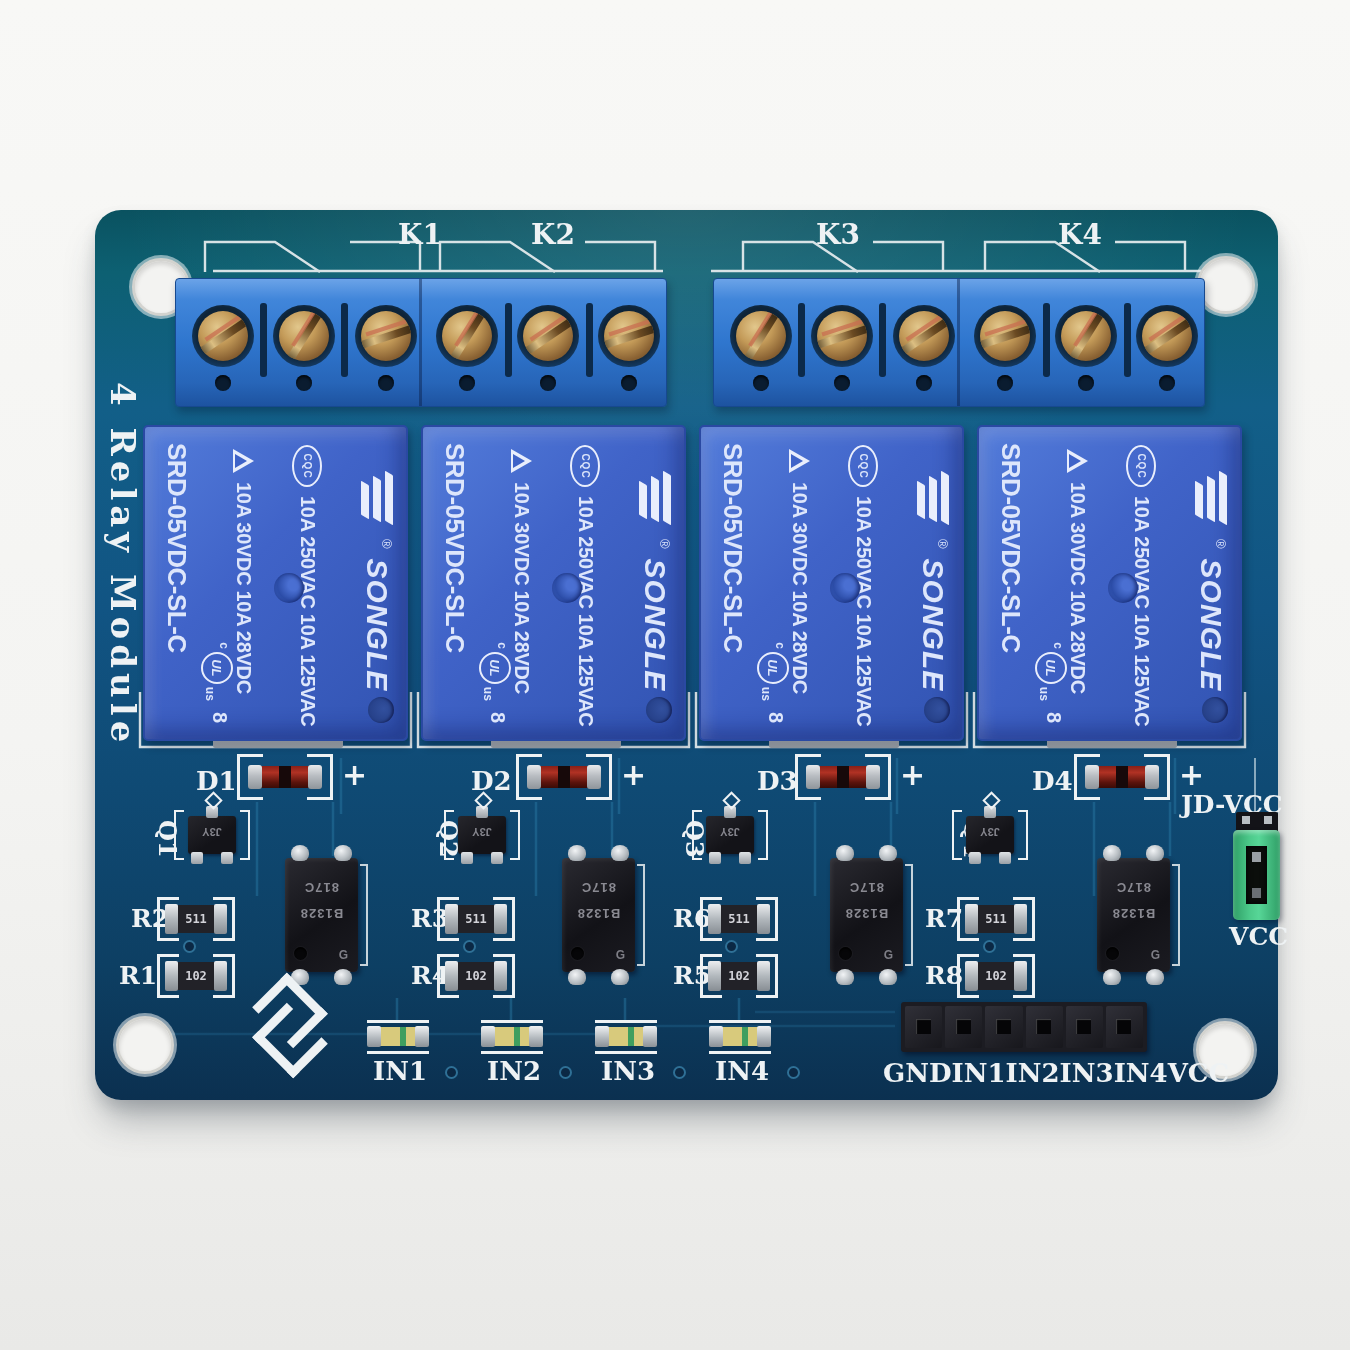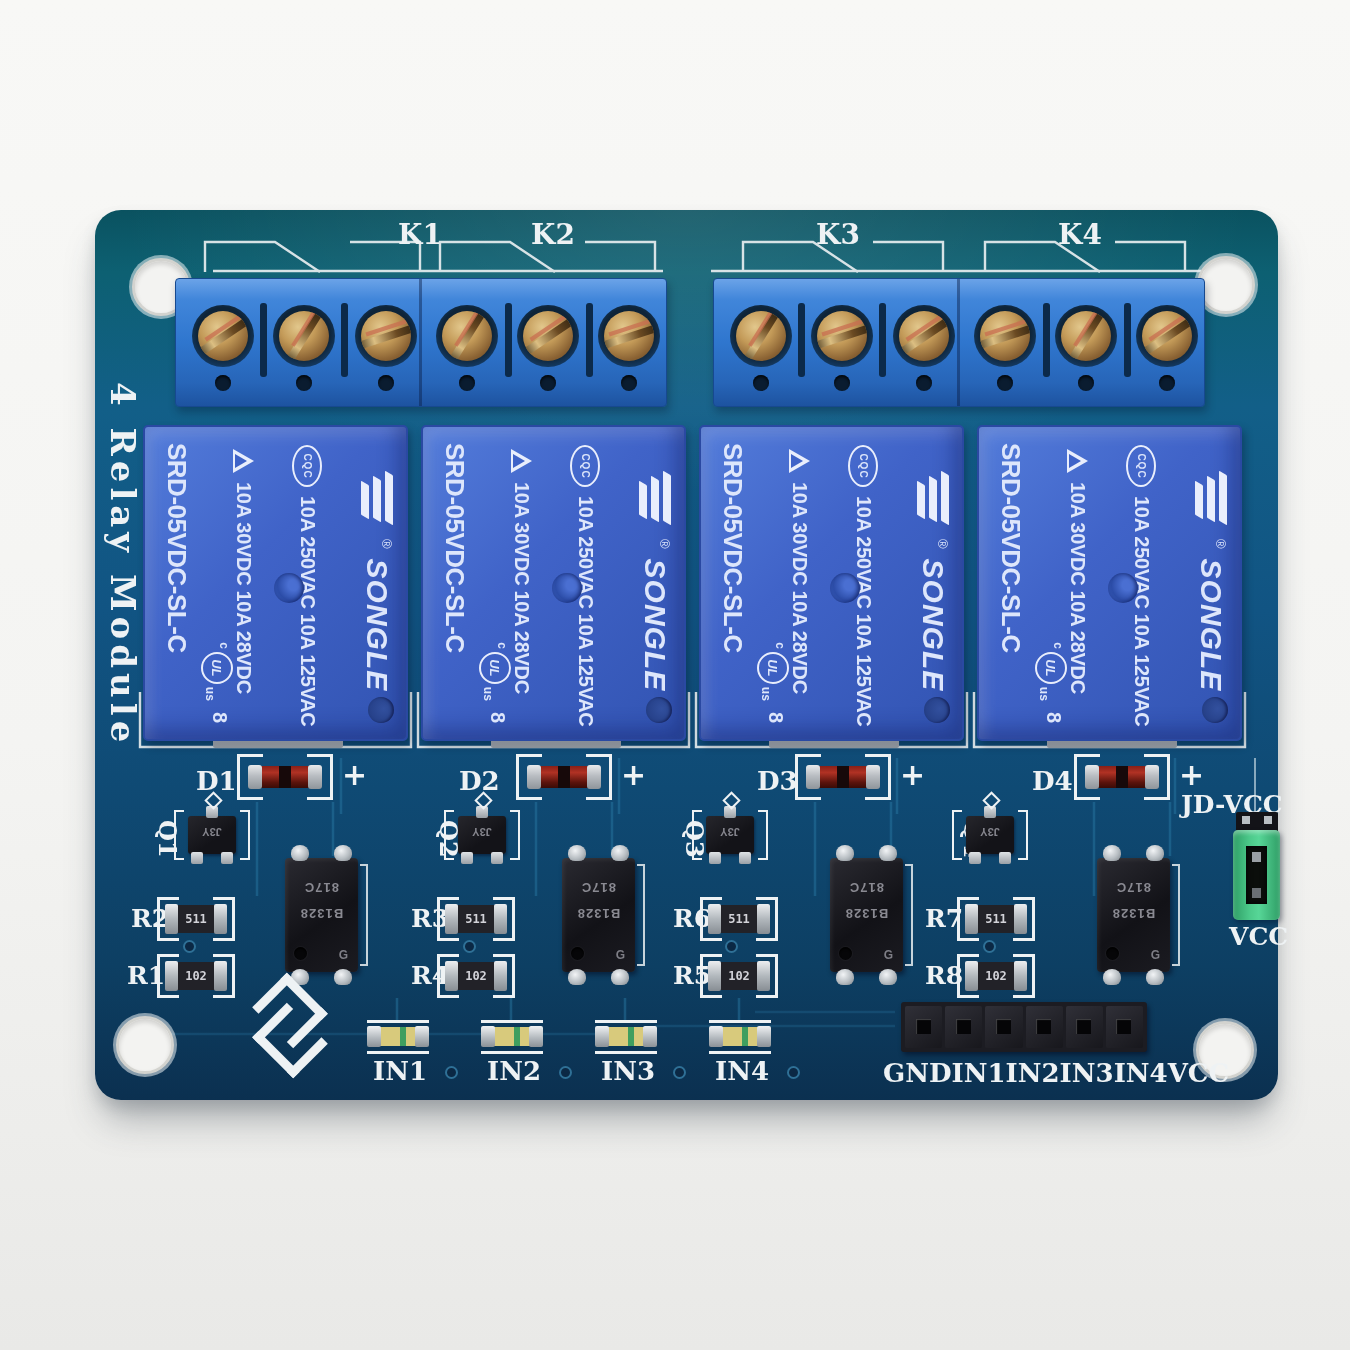--- a/index.html
+++ b/index.html
@@ -488,21 +488,21 @@
     <div class="d-box" style="left:142px">
         <span class="brk l"></span>
         <span class="brk r"></span>
         <span class="diode-body">
           <i class="cap l"></i>
           <i class="band"></i>
           <i class="cap r"></i>
         </span>
       </div>
     <div class="silk-serif d-plus" style="left:247px">+</div>
-    <div class="silk-serif d-label" style="left:364px">D2</div>
+    <div class="silk-serif d-label" style="left:376px">D2</div>
     <div class="d-box" style="left:421px">
         <span class="brk l"></span>
         <span class="brk r"></span>
         <span class="diode-body">
           <i class="cap l"></i>
           <i class="band"></i>
           <i class="cap r"></i>
         </span>
       </div>
     <div class="silk-serif d-plus" style="left:526px">+</div>
@@ -573,21 +573,21 @@
     <div class="silk-serif r-label" style="left:36px;top:694px">R2</div>
     <div class="r-asm" style="left:62px;top:687px">
         <span class="brk l"></span>
         <span class="brk r"></span>
         <span class="r-chip">
           <i class="cap l"></i>
           <b class="r-val">511</b>
           <i class="cap r"></i>
         </span>
       </div>
-    <div class="silk-serif r-label" style="left:32px;top:751px">R1</div>
+    <div class="silk-serif r-label" style="left:24px;top:751px">R1</div>
     <div class="r-asm" style="left:62px;top:744px">
         <span class="brk l"></span>
         <span class="brk r"></span>
         <span class="r-chip">
           <i class="cap l"></i>
           <b class="r-val">102</b>
           <i class="cap r"></i>
         </span>
       </div>
 

